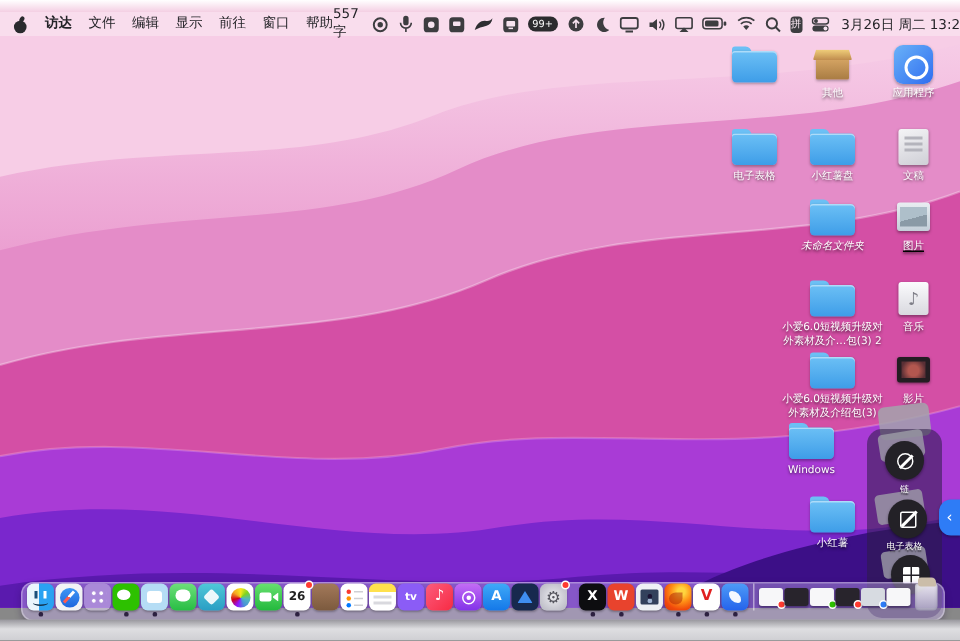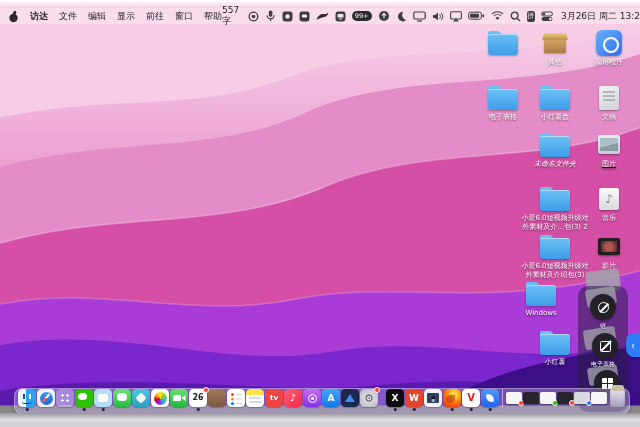--- a/index.html
+++ b/index.html
@@ -166,21 +166,21 @@
   .dk-calendar{background:#fff;color:#222;font-size:8px;font-weight:bold}
   .dk-brown-app{background:linear-gradient(#a3795a,#7c5a3e)}
   .dk-reminders{background:#fff}
   .dk-reminders::before{content:"";position:absolute;left:4px;top:4px;width:3px;height:3px;
        border-radius:50%;background:#fa3b30;box-shadow:0 4.5px 0 #ff9500,0 9px 0 #007aff}
   .dk-reminders::after{content:"";position:absolute;left:9px;top:4.5px;width:6px;height:1.5px;
        background:#cfcfd4;box-shadow:0 4.5px 0 #cfcfd4,0 9px 0 #cfcfd4}
   .dk-notes{background:linear-gradient(#ffe14d 0 31%,#fff 31%)}
   .dk-notes::before{content:"";position:absolute;left:3px;top:8px;width:12px;height:1.5px;
        background:#d9d9de;box-shadow:0 4px 0 #d9d9de}
-  .dk-apple-tv{background:#ef4444;font-size:7px;font-weight:bold}
+  .dk-apple-tv{background:#8b5cf6;font-size:7px;font-weight:bold}
   .dk-music{background:linear-gradient(135deg,#fc5c7d,var(--music-red))}
   .dk-podcasts{background:linear-gradient(#c46cf5,#8233e8)}
   .dk-podcasts::before{content:"";position:absolute;inset:4.5px;border:1.5px solid #fff;border-radius:50%}
   .dk-podcasts::after{content:"";position:absolute;left:7.5px;top:7.5px;width:3px;height:3px;
        background:#fff;border-radius:50%}
   .dk-app-store{background:linear-gradient(#3fa9f8,#1478e8);font-size:9px;font-weight:bold}
   .dk-navy-app{background:#17294e}
   .dk-navy-app::before{content:"";position:absolute;left:4px;top:5px;width:10px;height:8px;
        background:#3f8ef2;clip-path:polygon(0 100%,50% 0,100% 100%)}
   .dk-settings{background:radial-gradient(#ececf0,#b4b4bf);color:#55555e;font-size:11px}

